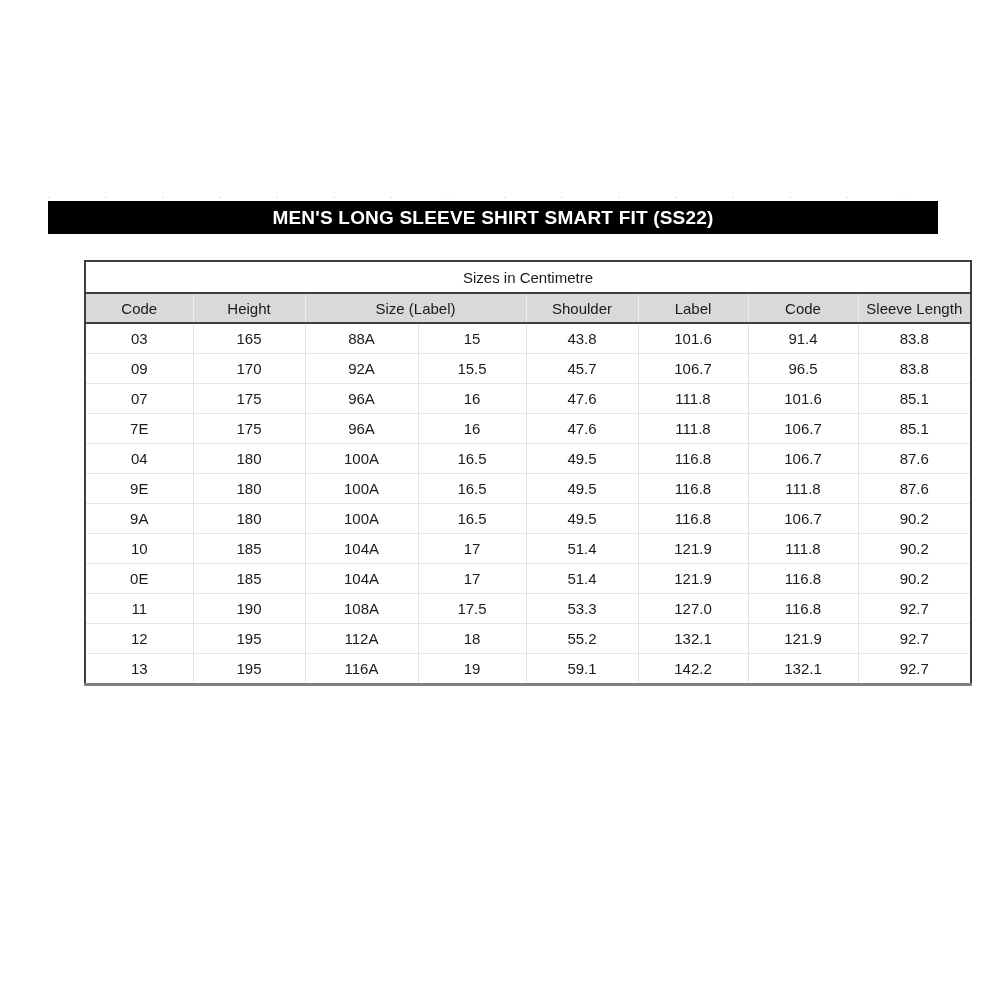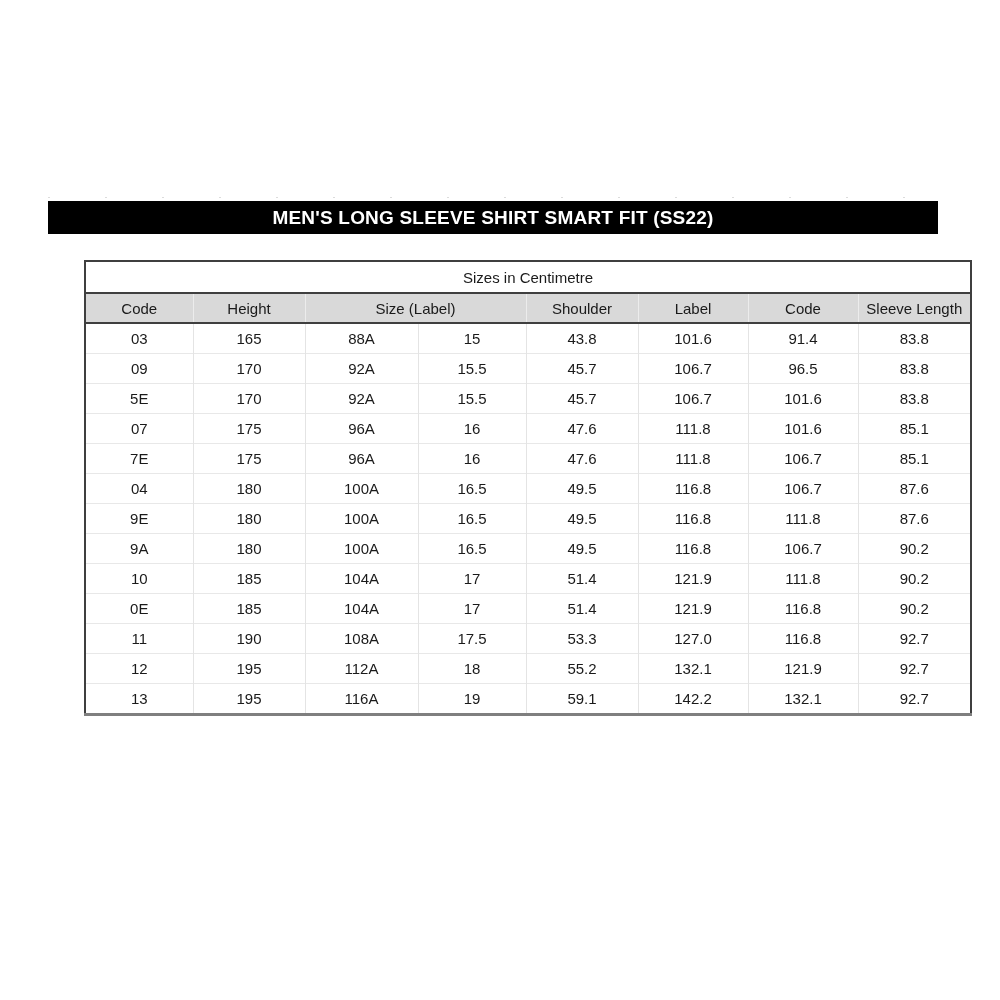--- a/index.html
+++ b/index.html
@@ -150,30 +150,20 @@
             <td>09</td>
             <td>170</td>
             <td>92A</td>
             <td>15.5</td>
             <td>45.7</td>
             <td>106.7</td>
             <td>96.5</td>
             <td>83.8</td>
           </tr>
           <tr class="data-row">
-            <td>5E</td>
-            <td>170</td>
-            <td>92A</td>
-            <td>15.5</td>
-            <td>45.7</td>
-            <td>106.7</td>
-            <td>101.6</td>
-            <td>83.8</td>
-          </tr>
-          <tr class="data-row">
             <td>07</td>
             <td>175</td>
             <td>96A</td>
             <td>16</td>
             <td>47.6</td>
             <td>111.8</td>
             <td>101.6</td>
             <td>85.1</td>
           </tr>
           <tr class="data-row">

